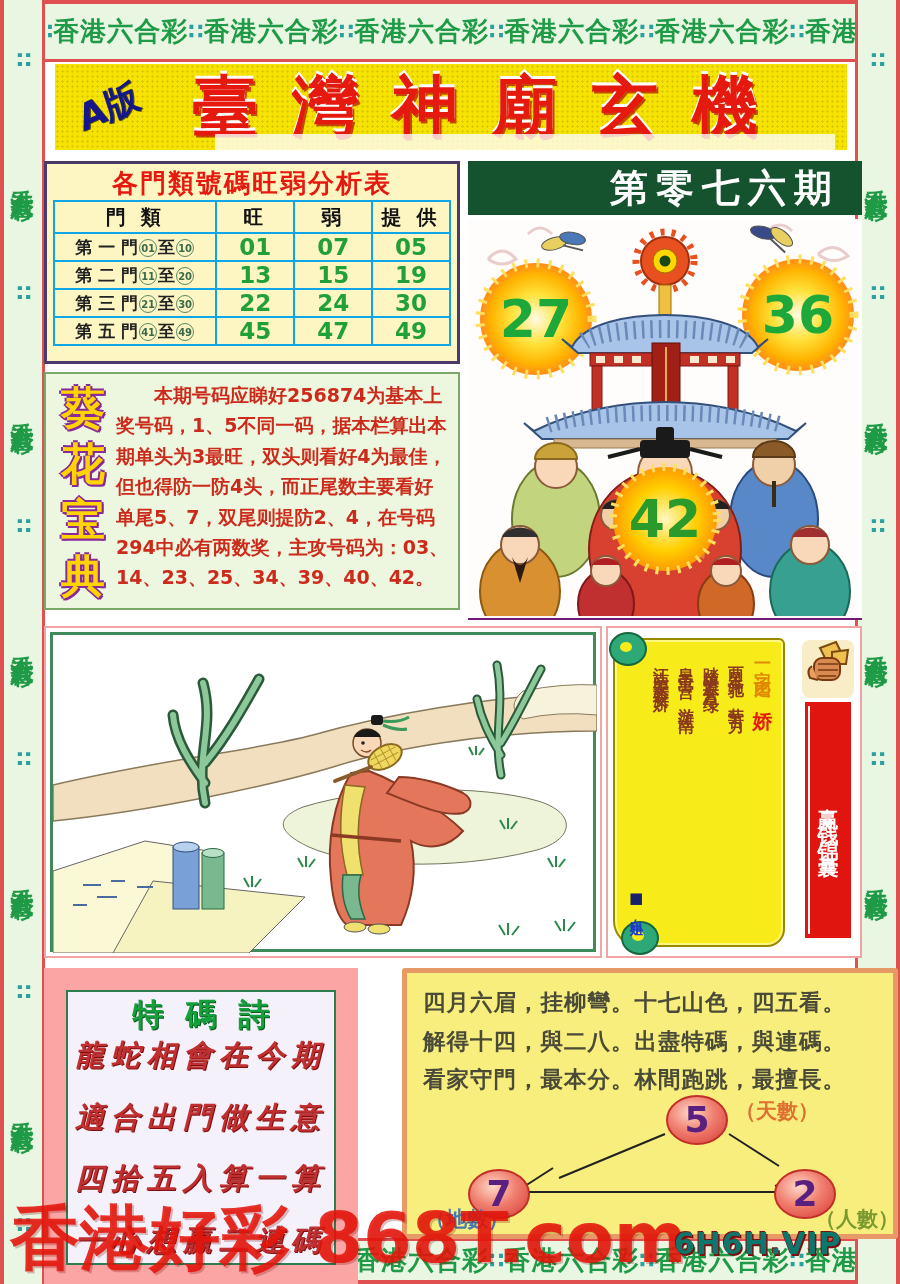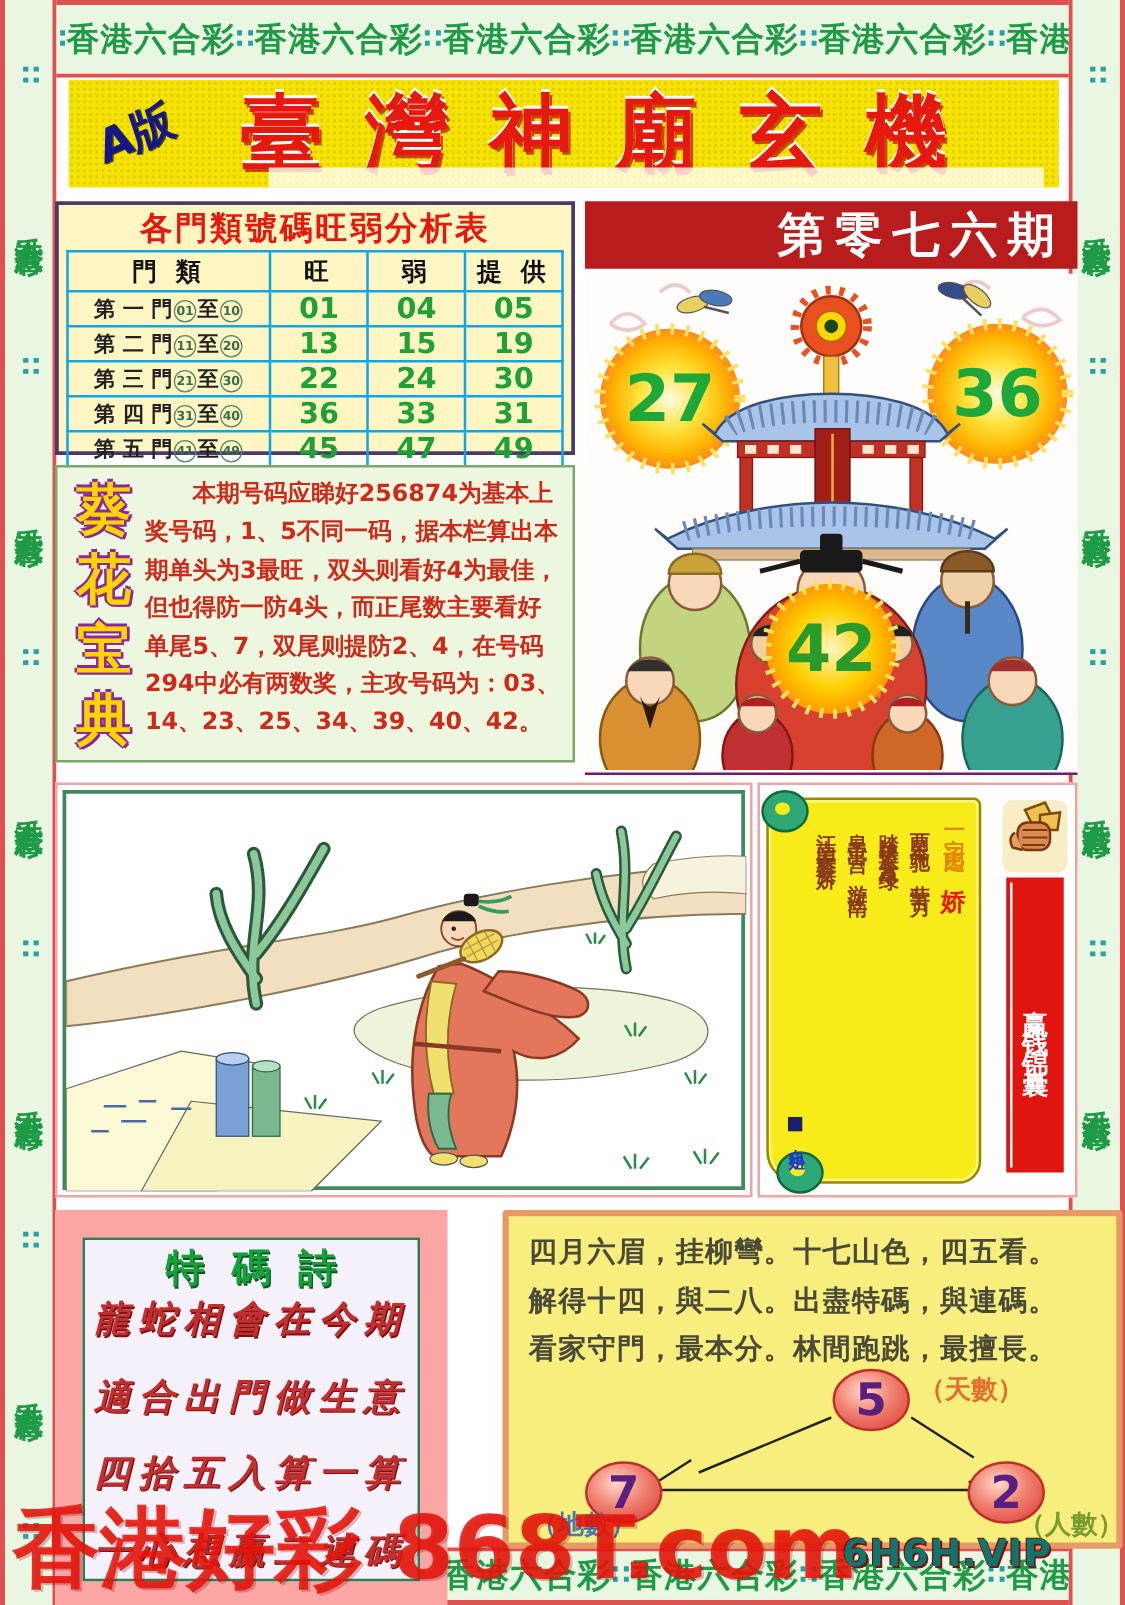--- a/index.html
+++ b/index.html
@@ -46,22 +46,22 @@
 
   
   .kuihua{position:absolute;left:44px;top:372px;width:416px;height:238px;z-index:6;background:#edf7e0;
     border:2px solid #7aa86a;box-sizing:border-box;display:flex;padding:6px 8px 4px 8px;}
   .kuihua-title{width:58px;display:flex;flex-direction:column;justify-content:space-around;align-items:center;}
   .kuihua-title span{font-size:44px;font-weight:bold;color:#ffd400;line-height:1.18;
     text-shadow:-2px 0 0 #8a2a9a,2px 0 0 #8a2a9a,0 -2px 0 #8a2a9a,0 2px 0 #8a2a9a,2px 2px 0 #8a2a9a;}
   .kuihua-body{flex:1;color:#cc2a1a;font-size:19px;line-height:1.6;font-weight:600;text-indent:2em;padding-left:4px;}
 
   
-  .issue{position:absolute;left:468px;top:161px;width:394px;height:54px;background:#b91c1c;z-index:6;
-    color:#fff;font-weight:bold;font-size:38px;letter-spacing:8px;text-align:right;line-height:54px;padding-right:10px;box-sizing:border-box;}
+  .issue{position:absolute;left:468px;top:161px;width:394px;height:54px;background:#14532d;z-index:6;
+    color:#fff;font-weight:bold;font-size:38px;letter-spacing:8px;text-align:right;line-height:54px;padding-right:22px;box-sizing:border-box;}
   .temple{position:absolute;left:468px;top:219px;width:394px;height:399px;z-index:6;background:#fffdfb;border-bottom:2px solid #701a75;}
   .temple svg{display:block;}
 
   
   .landscape{position:absolute;left:44px;top:626px;width:558px;height:332px;z-index:6;background:#fff;
     border:2px solid #f0a4a4;box-sizing:border-box;}
   .landscape .inner{position:absolute;inset:4px;border:3px solid #3e8a5a;}
   .landscape svg{display:block;}
 
   
@@ -191,40 +191,34 @@
             <th>門 類</th>
             <th>旺</th>
             <th>弱</th>
             <th>提 供</th>
           </tr>
         </thead>
       <tbody id="analysis-body">
           <tr class="an-row">
             <td class="gate-cell"><span>第 一 門</span><span class="circ">01</span><span>至</span><span class="circ">10</span></td>
             <td class="num">01</td>
-            <td class="num">04</td>
+            <td class="num">07</td>
             <td class="num">05</td>
           </tr>
           <tr class="an-row">
             <td class="gate-cell"><span>第 二 門</span><span class="circ">11</span><span>至</span><span class="circ">20</span></td>
             <td class="num">13</td>
             <td class="num">15</td>
             <td class="num">19</td>
           </tr>
           <tr class="an-row">
             <td class="gate-cell"><span>第 三 門</span><span class="circ">21</span><span>至</span><span class="circ">30</span></td>
             <td class="num">22</td>
             <td class="num">24</td>
             <td class="num">30</td>
-          </tr>
-          <tr class="an-row">
-            <td class="gate-cell"><span>第 四 門</span><span class="circ">31</span><span>至</span><span class="circ">40</span></td>
-            <td class="num">36</td>
-            <td class="num">33</td>
-            <td class="num">31</td>
           </tr>
           <tr class="an-row">
             <td class="gate-cell"><span>第 五 門</span><span class="circ">41</span><span>至</span><span class="circ">49</span></td>
             <td class="num">45</td>
             <td class="num">47</td>
             <td class="num">49</td>
           </tr>
         </tbody>
     </table>
   </div>

